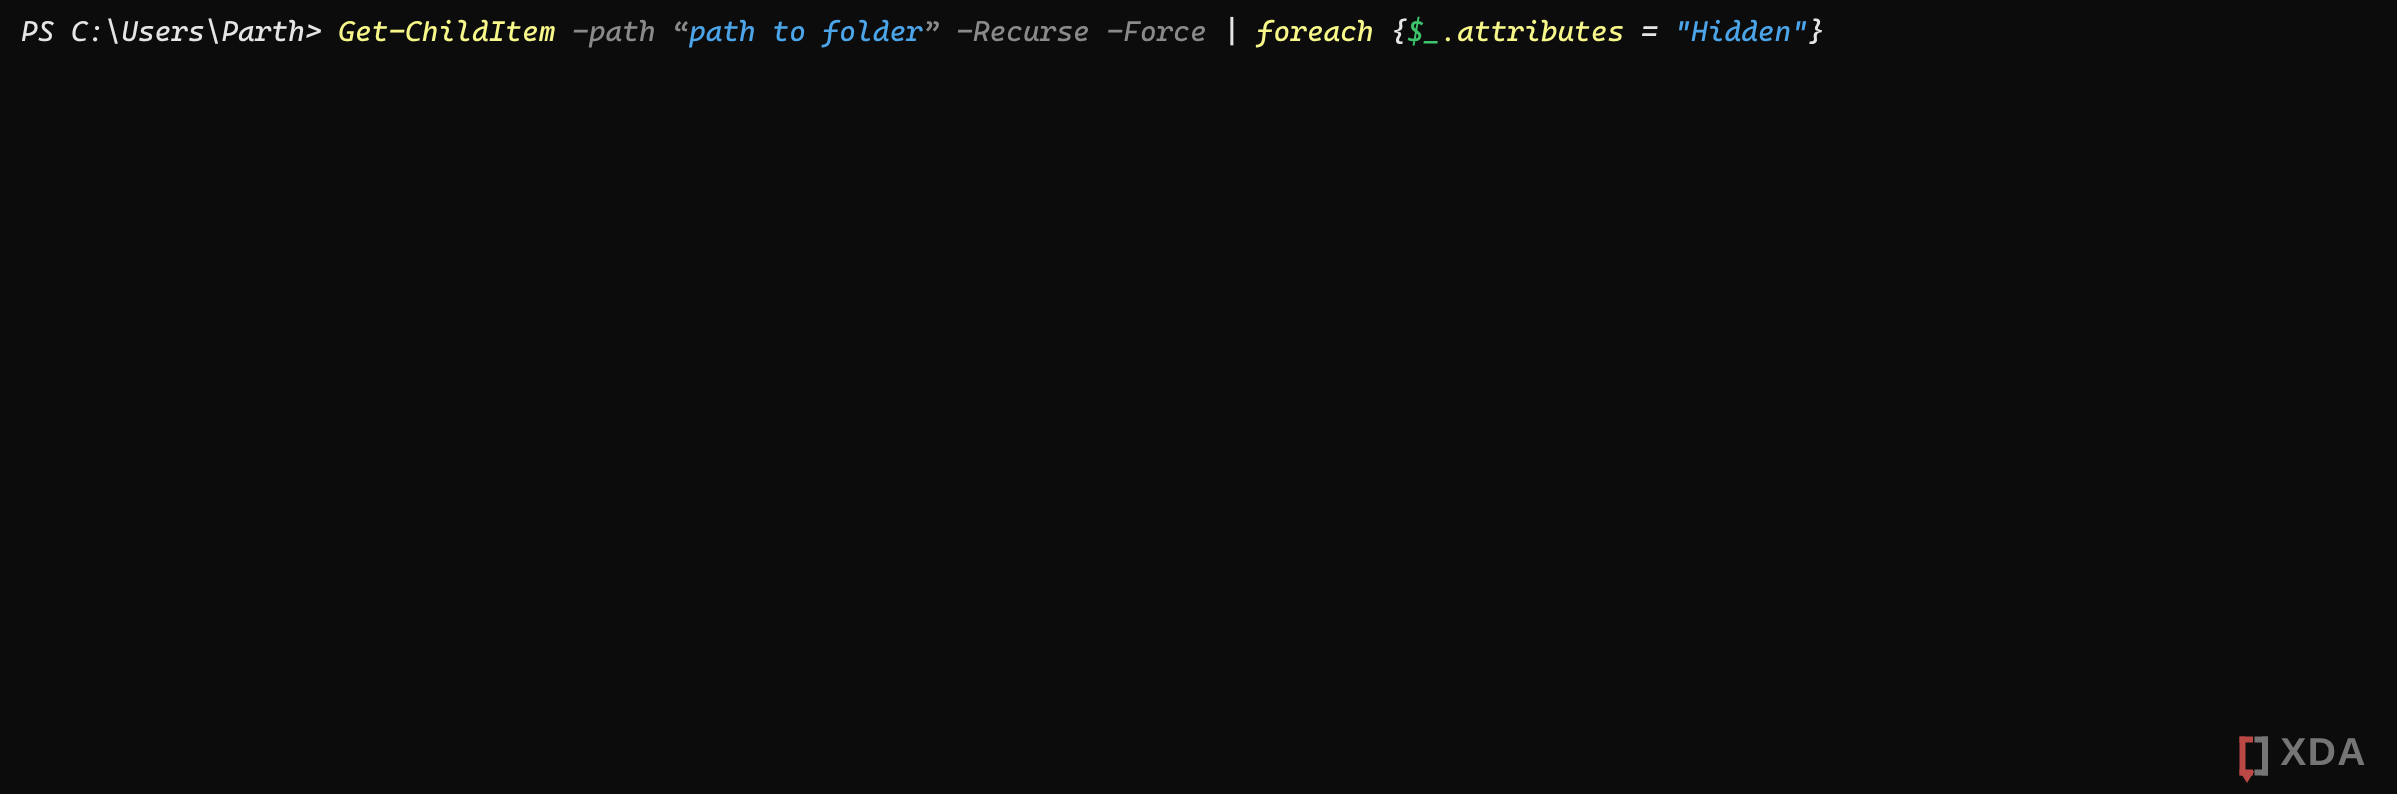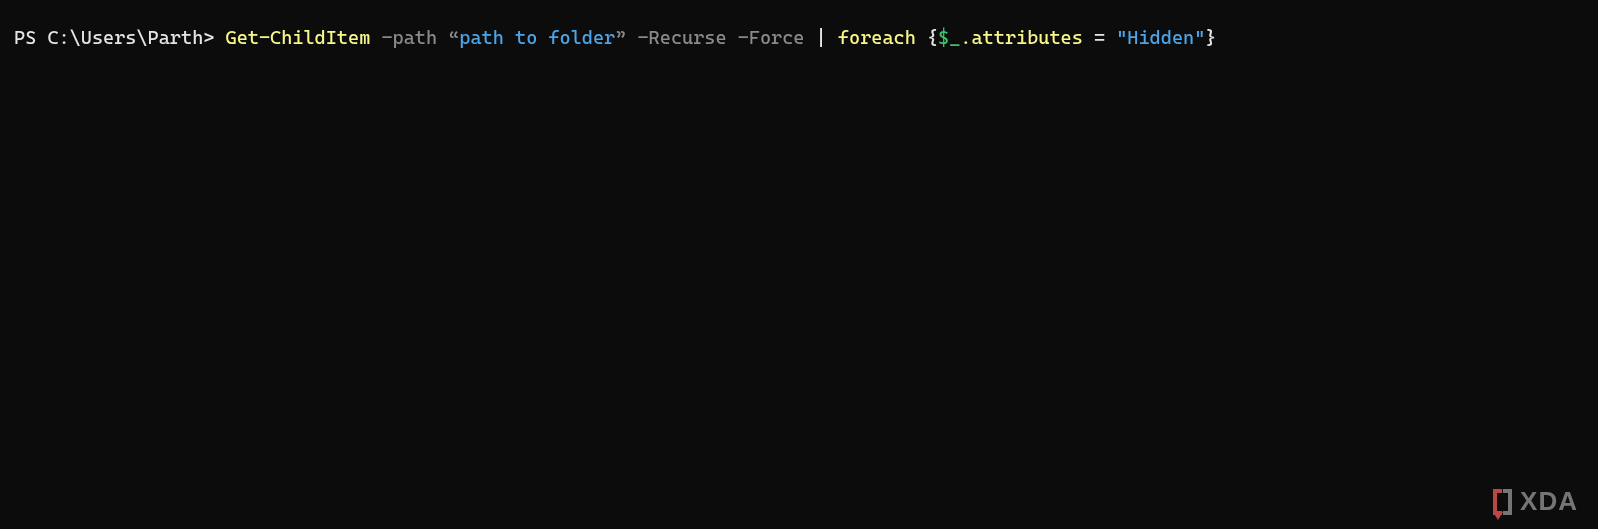--- a/index.html
+++ b/index.html
@@ -10,43 +10,44 @@
     body {
       width: 1598px;
       height: 529px;
       background: #0c0c0c;
       font-family: 'Cascadia Code', 'Consolas', 'Courier New', monospace;
       font-size: 19px;
       position: relative;
       overflow: hidden;
     }
     .terminal {
-      padding: 26px 14px;
+      padding: 10px 14px;
       color: #cccccc;
       white-space: pre;
+      font-style: italic;
     }
     .prompt { color: #e5e5e5; }
     .cmdlet { color: #f7f78a; }
     .param-dim { color: #8a8a8a; }
     .string-path { color: #4ca5e8; }
     .quote-dim { color: #8a8a8a; }
     .pipe { color: #e5e5e5; }
     .keyword { color: #f7f78a; }
     .brace { color: #e5e5e5; }
     .dollar { color: #3cc46c; }
     .property { color: #f7f78a; }
     .equals { color: #e5e5e5; }
     .stringlit { color: #4ca5e8; }
 
     .watermark {
       position: absolute;
       bottom: 12px;
       right: 20px;
       display: flex;
-      align-items: center;
+      align-items: flex-end;
       gap: 8px;
       opacity: 0.85;
     }
     .watermark .brackets {
       display: flex;
       gap: 1px;
     }
     .watermark .lbrk, .watermark .rbrk {
       width: 9px;
       height: 26px;

